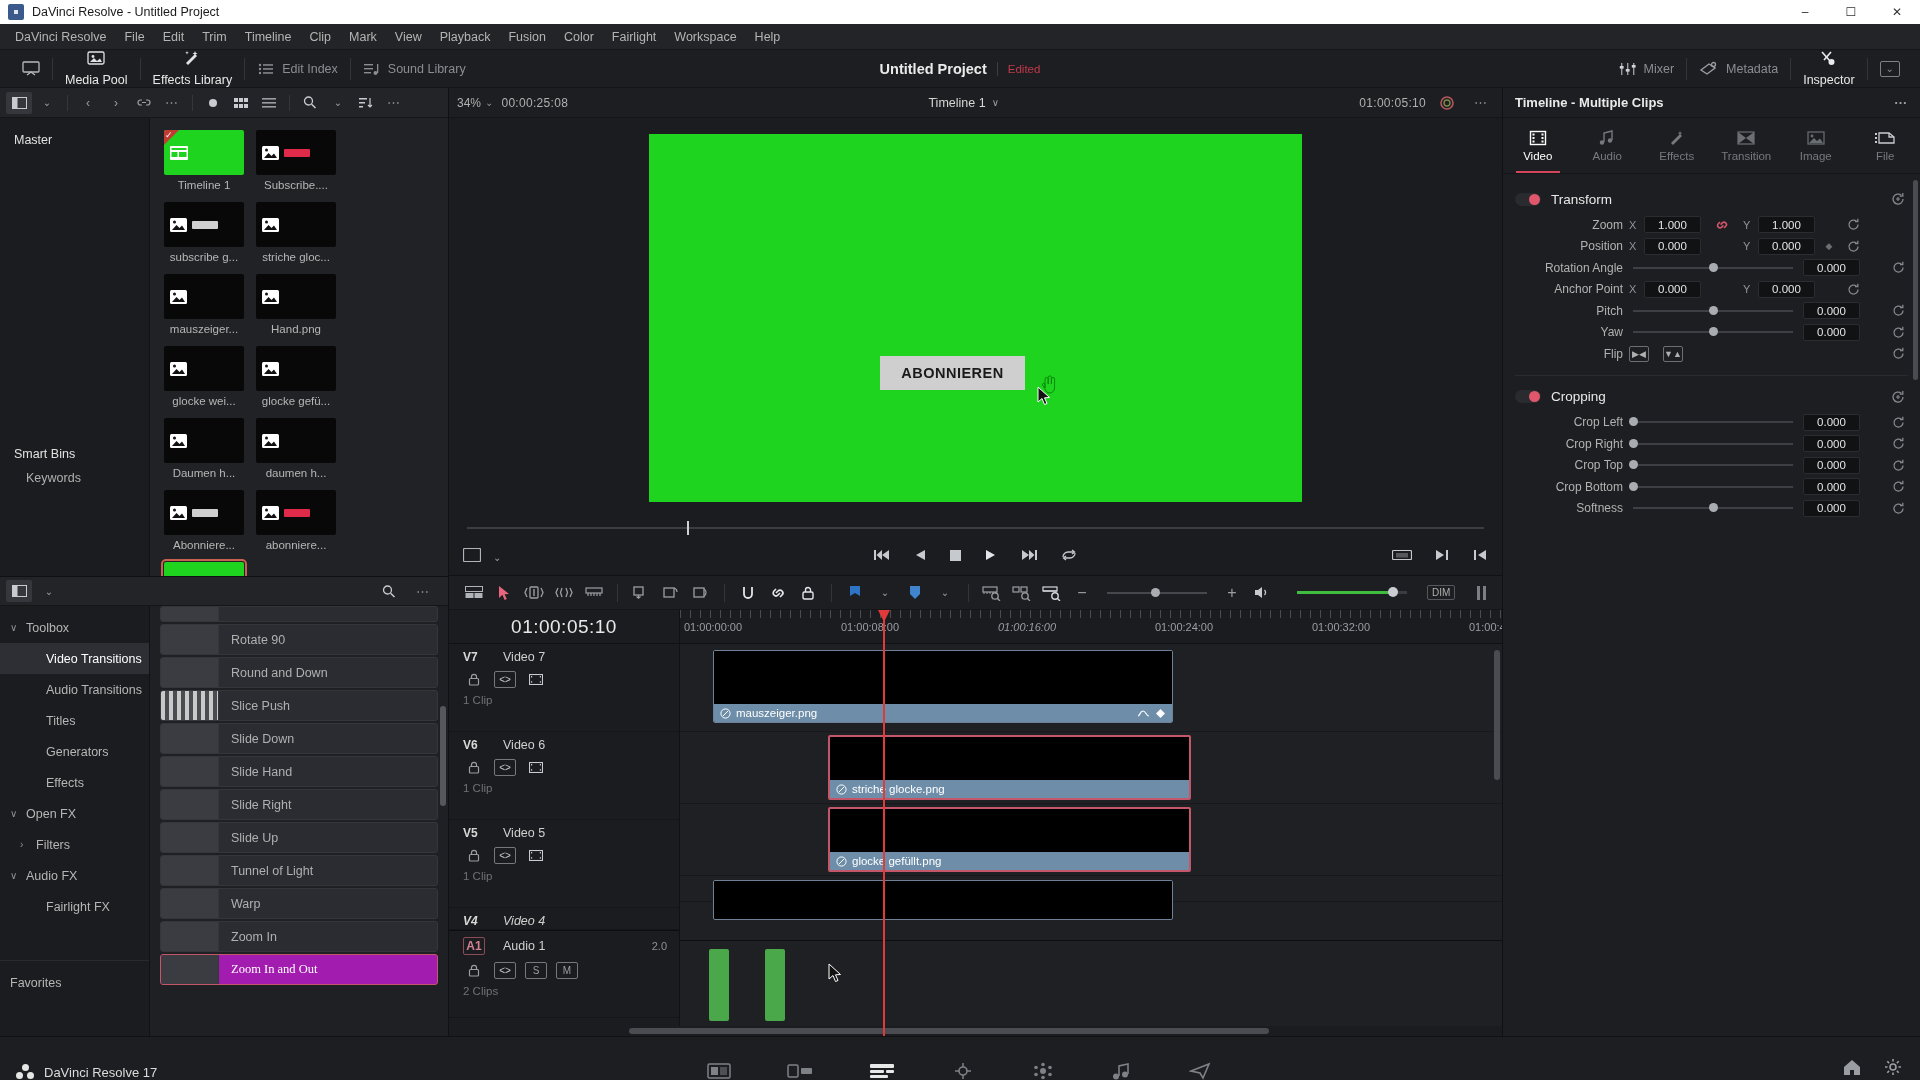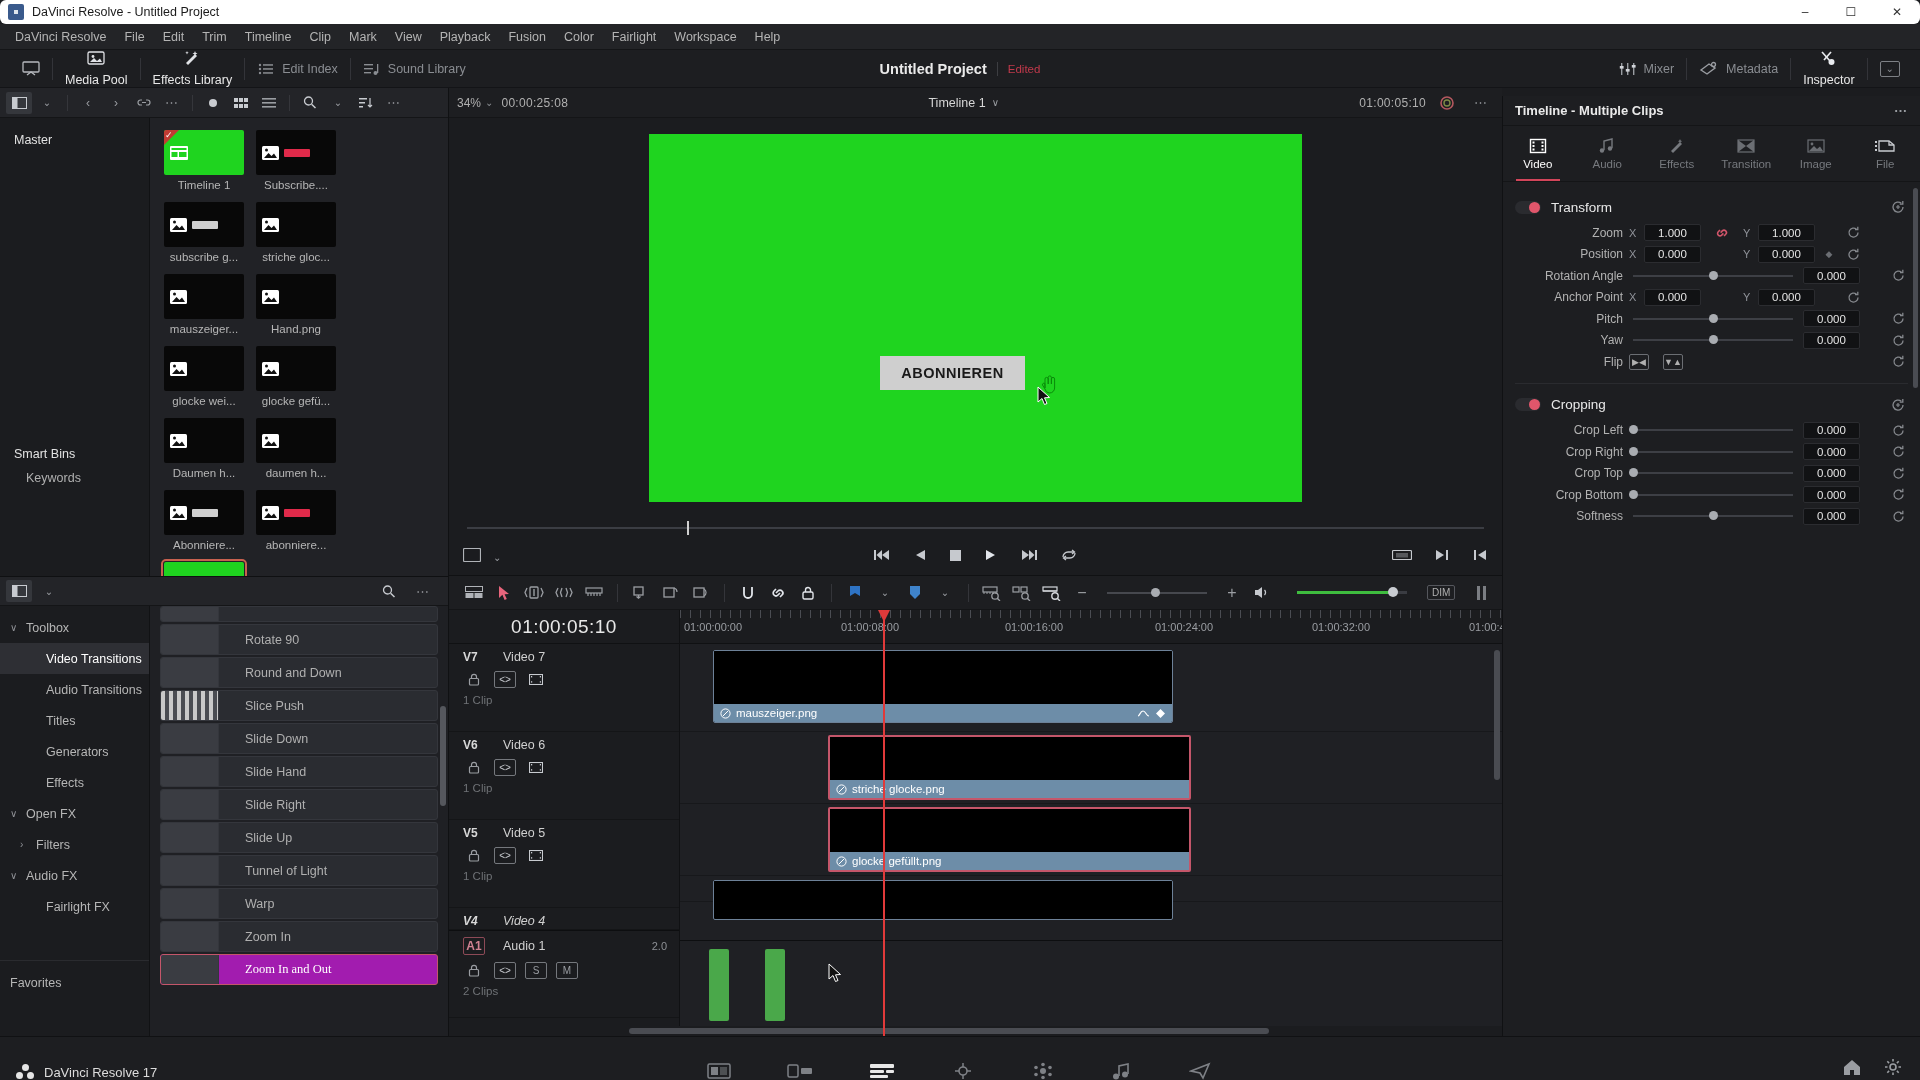--- a/index.html
+++ b/index.html
@@ -11,21 +11,20 @@
     overflow: hidden;
     -webkit-font-smoothing: antialiased;
   }
   .app { width: 1920px; height: 1080px; display: flex; flex-direction: column; }
 
   
   .titlebar {
     height: 24px; background: #ffffff; color: #1a1a1a;
     display: flex; align-items: center; flex: none;
     font-size: 12.5px;
-    border-radius: 6px;
   }
   .titlebar .tb-icon {
     width: 16px; height: 16px; margin: 0 8px 0 8px;
     background: #3a5a8c; border-radius: 2px; position: relative; flex: none;
   }
   .titlebar .tb-icon::after {
     content: ""; position: absolute; left: 3px; top: 3px;
     width: 10px; height: 10px; border-radius: 50%;
     background: radial-gradient(circle at 50% 50%, #dfe6ee 0 30%, #3a5a8c 31%);
   }
@@ -131,21 +130,21 @@
   .fx-list { flex: 1; background: #1f2024; padding: 0 10px; position: relative; overflow: hidden; }
   .fx-item {
     height: 31px; margin: 0 0 2px 0; display: flex; align-items: center;
     background: #2a2c31; border: 1px solid #34363c; border-radius: 3px; overflow: hidden;
   }
   .fx-item.selected { border: 1px solid #c4566a; background: #a21caf; font-family: Liberation Serif, serif; }
   .fx-thumb { width: 58px; height: 100%; background: #3a3c42; border-right: 1px solid #34363c; flex: none; }
   .fx-thumb.stripes {
     background: repeating-linear-gradient(90deg,#c9c9c9 0 4px,#4a4c52 4px 8px);
   }
-  .fx-name { font-size: 12.5px; color: #b0b0b0; padding-left: 26px; }
+  .fx-name { font-size: 12.5px; color: #b0b0b0; padding-left: 12px; }
   .fx-item.selected .fx-name { color: #ffffff; }
   .fx-scroll { position: absolute; right: 2px; top: 100px; width: 6px; height: 100px; background: #55575d; border-radius: 3px; }
 
   
   .centercol { flex: 1; display: flex; flex-direction: column; min-width: 0; background: #1b1c1f; }
   .viewer { height: 488px; flex: none; display: flex; flex-direction: column; background: #1b1c1f; border-bottom: 1px solid #101113; }
   .viewer-top {
     height: 30px; display: flex; align-items: center; background: #1d1e21;
     font-size: 12px; color: #b0b0b0; padding: 0 8px; gap: 8px; border-bottom: 1px solid #141517;
   }
@@ -234,21 +233,21 @@
     content: ""; position: absolute; left: -5px; top: 0; width: 12px; height: 12px;
     background: #e03a3a; clip-path: polygon(0 0,100% 0,50% 100%);
   }
   .audio-lane { position: absolute; left: 0; right: 0; bottom: 0; height: 96px; background: #1f2024; border-top: 1px solid #0d0e10; }
   .aclip { position: absolute; top: 8px; width: 20px; height: 72px; background: #4aa84a; border-radius: 2px; }
   .tl-hscroll { position: absolute; left: 0; right: 0; bottom: 0; height: 10px; background: #1b1c1f; }
   .tl-hscroll-thumb { position: absolute; left: 180px; top: 2px; height: 6px; width: 640px; background: #4a4c52; border-radius: 3px; }
   .tl-vscroll { position: absolute; right: 2px; top: 40px; width: 6px; height: 130px; background: #4a4c52; border-radius: 3px; }
 
   
-  .rightcol { width: 418px; flex: none; background: #1d1e21; border-left: 1px solid #101113; display: flex; flex-direction: column; margin-top: 8px; }
+  .rightcol { width: 418px; flex: none; background: #1d1e21; border-left: 1px solid #101113; display: flex; flex-direction: column; }
   .insp-head {
     height: 30px; display: flex; align-items: center; justify-content: space-between;
     padding: 0 12px; font-size: 13px; color: #eaeaea; font-weight: 600;
     border-bottom: 1px solid #141517;
   }
   .insp-tabs { height: 56px; display: flex; border-bottom: 1px solid #141517; }
   .insp-tab {
     flex: 1; display: flex; flex-direction: column; align-items: center; justify-content: center;
     gap: 4px; font-size: 11.5px; color: #76797e; position: relative;
   }
@@ -1141,21 +1140,21 @@
                 </div>
               </div>
           </div>
 
           <div class="tl-tracks">
             <div class="ruler">
               <div class="ruler-ticks"></div>
               <div id="ruler-labels">
                   <div class="ruler-lbl" style="left: 4px;">01:00:00:00</div>
                   <div class="ruler-lbl" style="left: 161px;">01:00:08:00</div>
-                  <div class="ruler-lbl" style="left: 325px;">01:00:16:00</div>
+                  <div class="ruler-lbl" style="left: 318px; font-style: italic;">01:00:16:00</div>
                   <div class="ruler-lbl" style="left: 475px;">01:00:24:00</div>
                   <div class="ruler-lbl" style="left: 632px;">01:00:32:00</div>
                   <div class="ruler-lbl" style="left: 789px;">01:00:40:00</div>
                 </div>
             </div>
 
             <div style="position:absolute;left:0;right:0;top:34px;bottom:0;">
 
               <div class="track-lane" style="height:88px;">
                 <div class="clip" style="left:33px;top:6px;width:460px;height:73px;">

